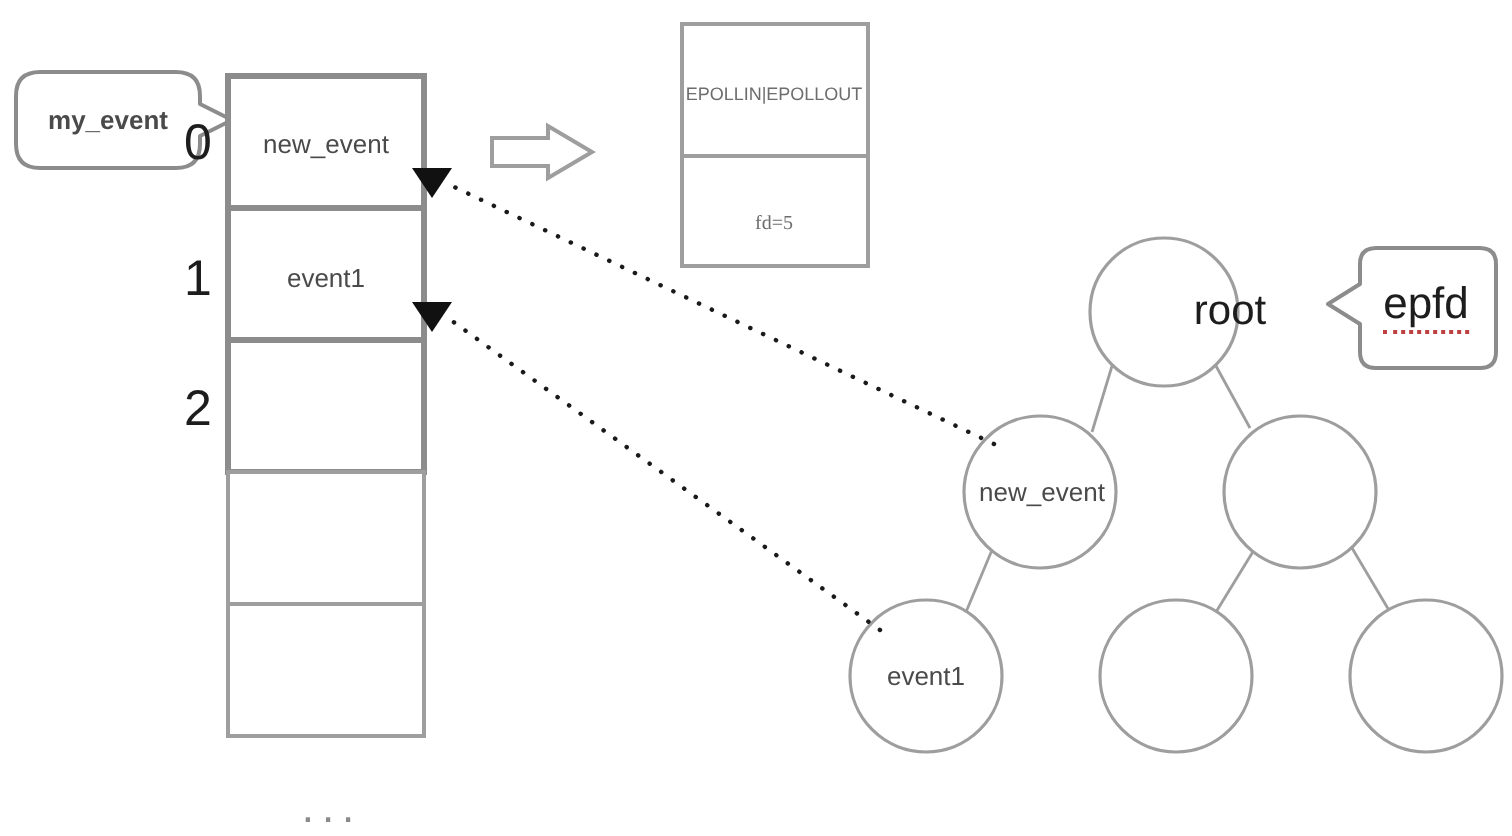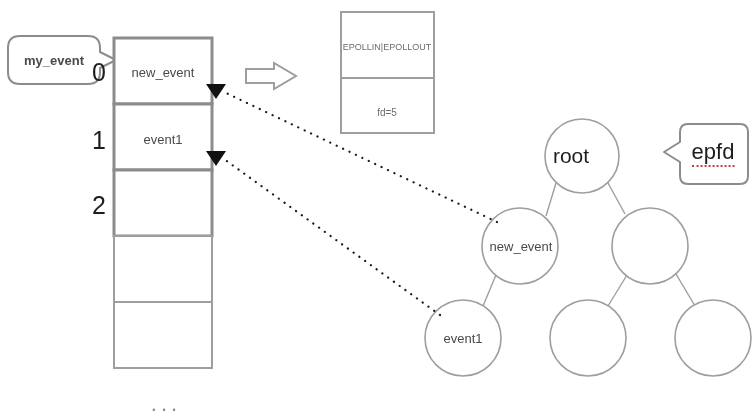--- a/index.html
+++ b/index.html
@@ -146,19 +146,19 @@
   <div class="txt idx-num txt-center" style="left:99px; top:72px;">0</div>
   <div class="txt idx-num txt-center" style="left:99px; top:140px;">1</div>
   <div class="txt idx-num txt-center" style="left:99px; top:205px;">2</div>
 
   <div class="txt cell-label txt-center" style="left:163px; top:72px;">new_event</div>
   <div class="txt cell-label txt-center" style="left:163px; top:139px;">event1</div>
 
   <div class="txt ellipsis-dots txt-center" style="left:166px; top:404px;">...</div>
 
   <div class="txt struct-label txt-center" style="left:387px; top:47px;">EPOLLIN|EPOLLOUT</div>
-  <div class="txt struct-label-fd txt-center" style="left:387px; top:112px;">fd=5</div>
+  <div class="txt struct-label-fd txt-center" style="left:387px; top:112px;font-family:Liberation Serif, serif;">fd=5</div>
 
-  <div class="txt node-label-root txt-center" style="left:571px; top:156px;">root</div>
+  <div class="txt node-label-root txt-center" style="left:615px; top:156px;">root</div>
   <div class="txt node-label txt-center" style="left:521px; top:246px;">new_event</div>
   <div class="txt node-label txt-center" style="left:463px; top:338px;">event1</div>
 
 </div>
 
 </body></html>

